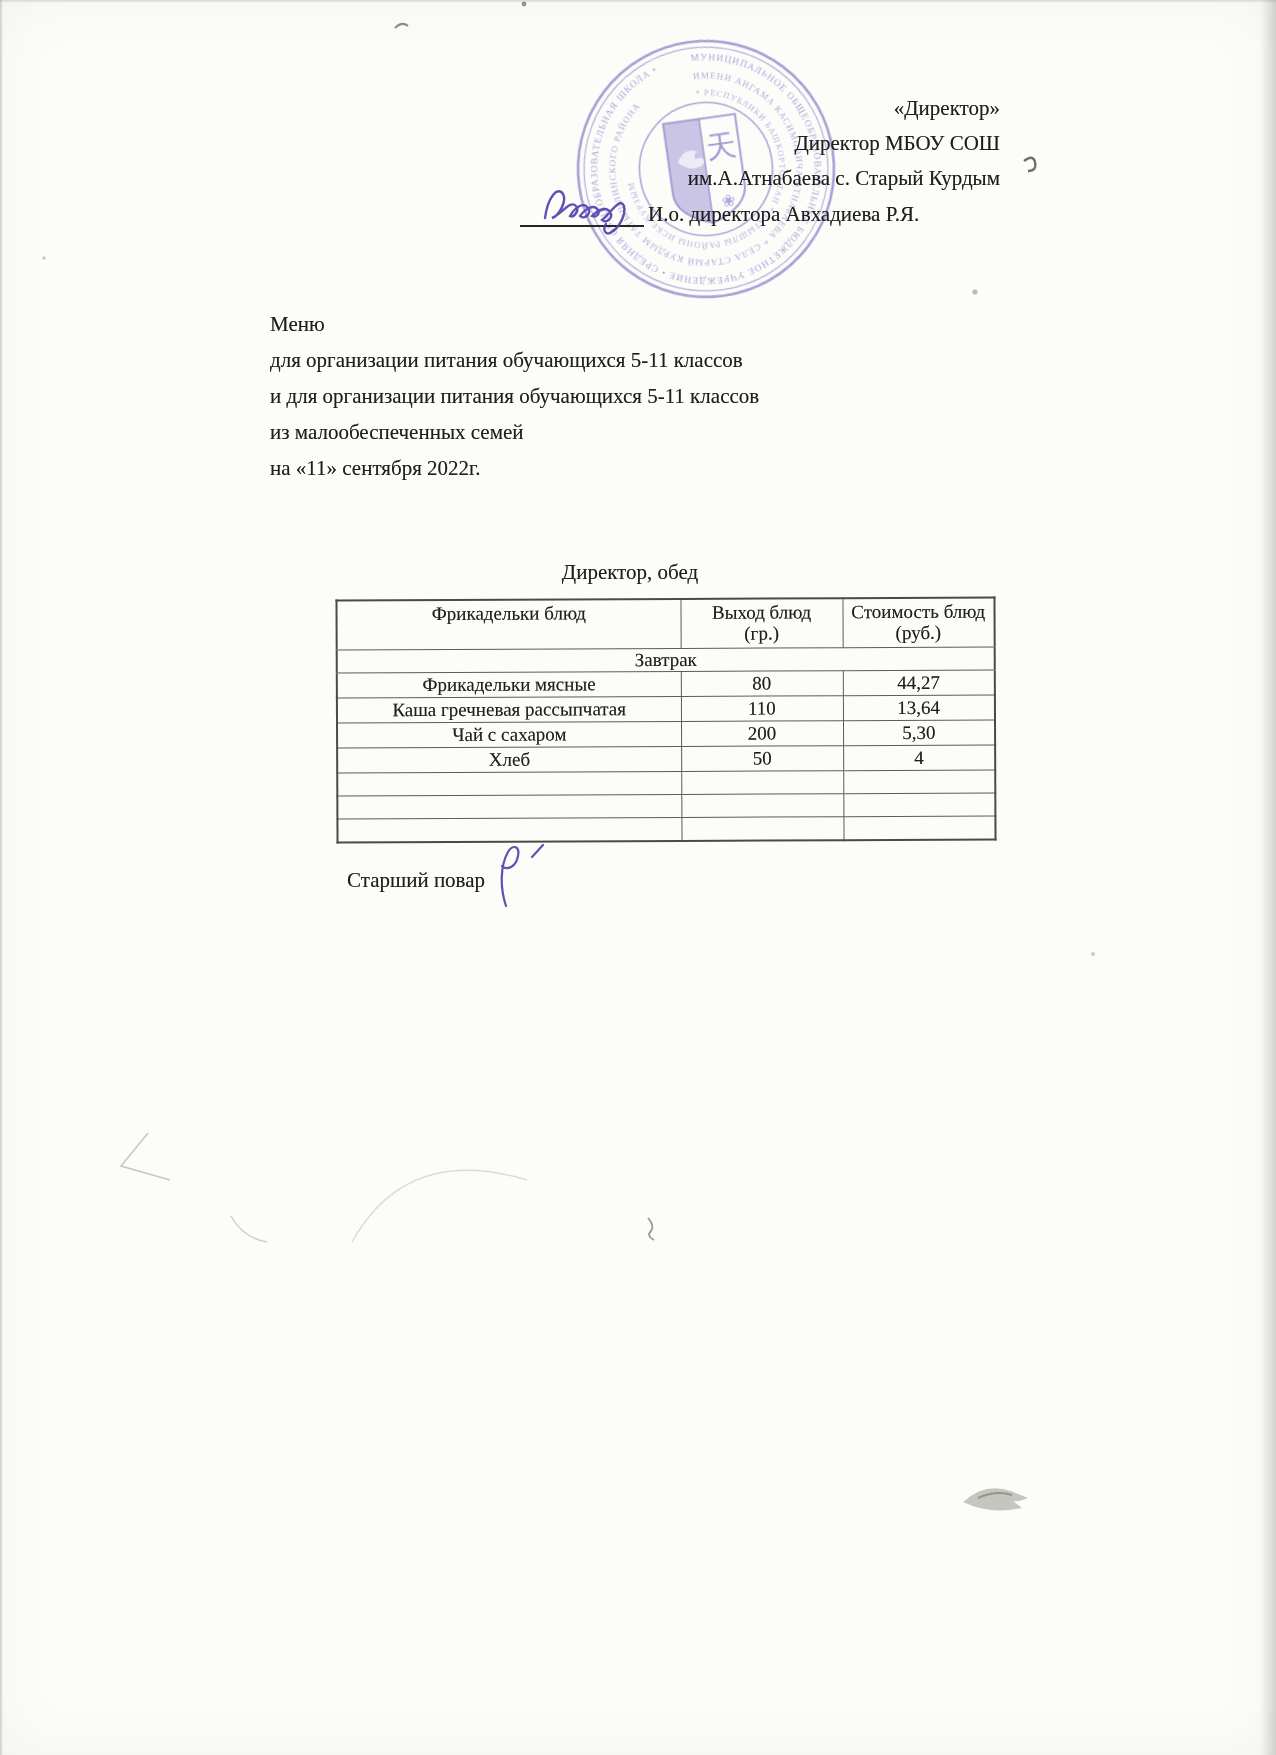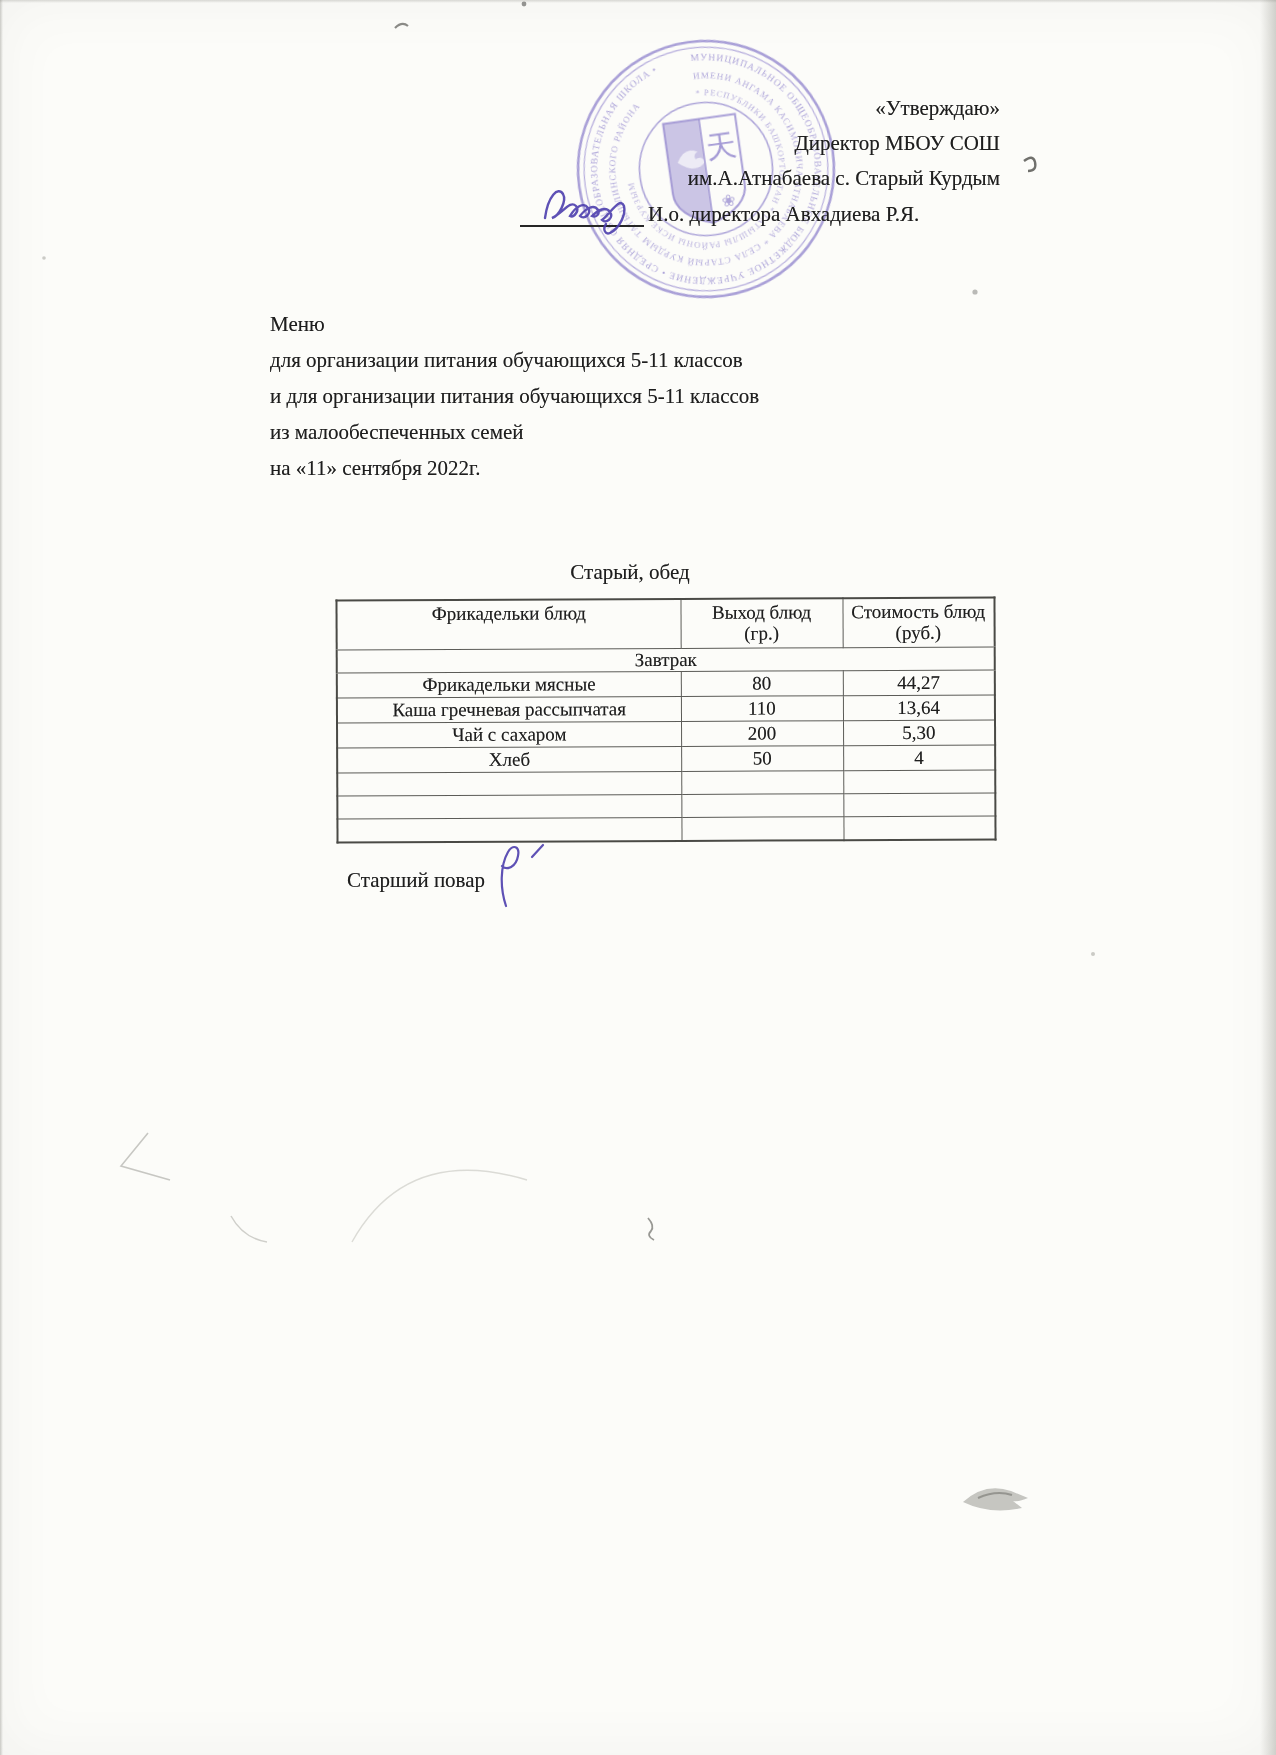--- a/index.html
+++ b/index.html
@@ -88,41 +88,41 @@
     <g transform="translate(130,132)">
       <path d="M-36,-52 h72 v70 q0,22 -36,34 q-36,-12 -36,-34 z" fill="none" stroke="#8b7ed0" stroke-width="2" opacity=".85"></path>
       <path d="M-36,-52 h36 v104 q-2,-1 -4,-2 q-32,-12 -32,-32 z" fill="#8b7ed0" opacity=".5"></path>
       <path d="M-27,-12 q9,-15 21,-8 q-5,2 -3,7 q7,-3 9,4 q-11,11 -27,-3 z" fill="#f6f4ff" opacity=".85"></path>
       <line x1="0" y1="-52" x2="0" y2="50" stroke="#8b7ed0" stroke-width="1.6" opacity=".8"></line>
       <text x="18" y="-12" text-anchor="middle" font-size="30" fill="#8b7ed0" opacity=".9">天</text>
       <text x="18" y="38" text-anchor="middle" font-size="16" fill="#8b7ed0" opacity=".8">❀</text>
     </g>
   </svg>
 
-  <div class="approval-line doc-text" style="top:96px">«Утверждаю»</div>
+  <div class="approval-line doc-text" style="top:96px">«Директор»</div>
   <div class="approval-line doc-text" style="top:131px">Директор МБОУ СОШ</div>
   <div class="approval-line doc-text" style="top:166px">им.А.Атнабаева с. Старый Курдым</div>
   <div class="approval-sign-row">
     <span class="sign-underline"></span>
     <span class="doc-text">И.о. директора Авхадиева Р.Я.</span>
   </div>
 
   <svg class="sig-svg" style="left:540px;top:176px;width:140px;height:62px" viewBox="0 0 140 62">
     <path d="M5,42 C8,20 18,10 23,18 C27,25 19,40 12,42 C24,36 30,24 36,30 C40,34 34,42 30,40 C36,30 44,26 48,32 C52,38 44,44 40,40 C46,32 54,28 58,34 C60,38 56,42 52,40 C58,34 66,30 70,36 C74,42 66,48 62,44 C70,38 80,20 84,30 C86,38 80,52 70,57 C66,59 62,54 66,48" fill="none" stroke="#4c3ead" stroke-width="2.4" stroke-linecap="round" opacity=".9"></path>
   </svg>
 
   <div class="title-block doc-text">
     <div>Меню</div>
     <div>для организации питания обучающихся 5-11 классов</div>
     <div>и для организации питания обучающихся 5-11 классов</div>
     <div>из малообеспеченных семей</div>
     <div>на «11» сентября 2022г.</div>
   </div>
 
-  <div class="meal-heading doc-text">Старый, обед</div>
+  <div class="meal-heading doc-text">Директор, обед</div>
 
   <div class="menu-table-wrap">
     <table class="menu">
       <colgroup>
           <col style="width:344px">
           <col style="width:162px">
           <col style="width:152px">
         </colgroup>
       <tbody>
           <tr class="hdr">

